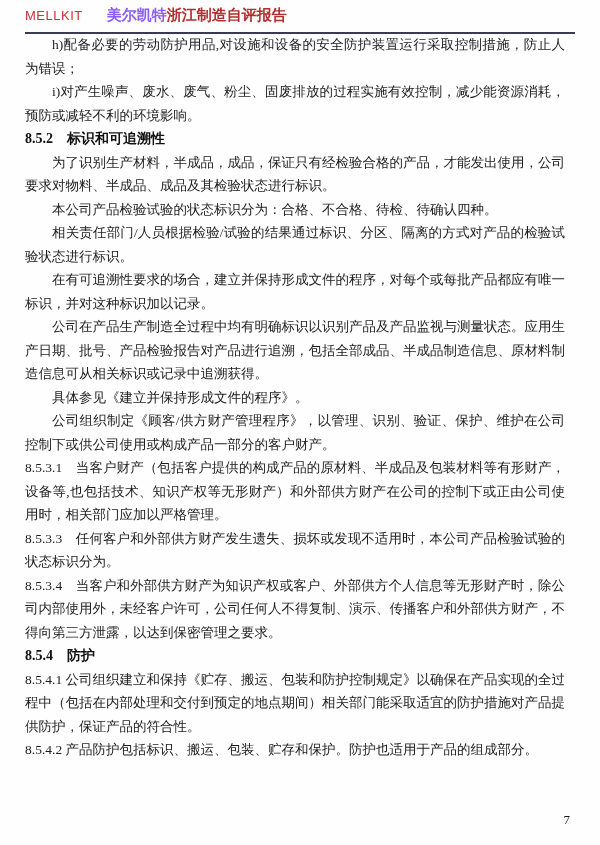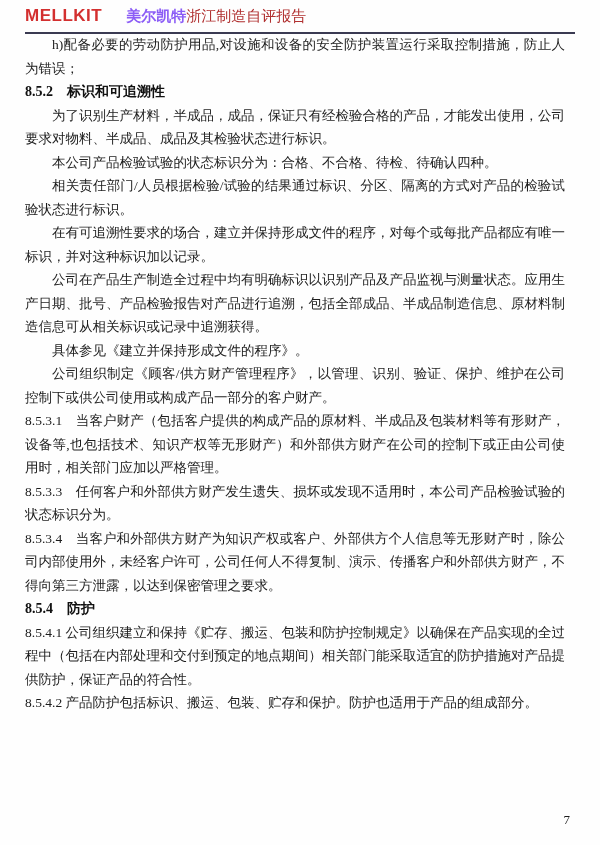--- a/index.html
+++ b/index.html
@@ -15,31 +15,31 @@
   }
   
   .header {
     position:absolute; top:6px; left:25px; right:25px;
     height:26px;
     border-bottom:2px solid #3a3a52;
     white-space:nowrap;
   }
   .logo {
     font-family:"Liberation Sans","DejaVu Sans",sans-serif;
-    font-size:17px; font-weight:bold; letter-spacing:0.5px;
+    font-size:13px; font-weight:normal; letter-spacing:0.5px;
     color:#d32f2f;
     vertical-align:baseline;
     margin-top:33px;
   }
   .title-dark {
     font-size:15px; color:#8b5cf6; font-weight:bold;
     margin-left:20px;
   }
   .title-red {
-    font-size:15px; color:#b03030; font-weight:normal;
+    font-size:15px; color:#b03030; font-weight:bold;
   }
   
   .content {
     position:absolute; top:33px; left:25px; right:35px;
   }
   .content p, .content h3 {
     margin:0; padding:0;
     font-size:13.5px;
     line-height:23.5px;
     text-align:justify;
@@ -66,20 +66,21 @@
 
 <div class="page">
 
   <div class="header">
     <span class="logo">MELLKIT</span>
     <span class="title-dark">美尔凯特</span><span class="title-red">浙江制造自评报告</span>
   </div>
 
   <div class="content">
     <p class="p-indent">h)配备必要的劳动防护用品,对设施和设备的安全防护装置运行采取控制措施，防止人为错误；</p>
+    <p class="p-indent">i)对产生噪声、废水、废气、粉尘、固废排放的过程实施有效控制，减少能资源消耗，预防或减轻不利的环境影响。</p>
     <h3 class="h2">8.5.2　标识和可追溯性</h3>
     <p class="p-indent">为了识别生产材料，半成品，成品，保证只有经检验合格的产品，才能发出使用，公司要求对物料、半成品、成品及其检验状态进行标识。</p>
     <p class="p-indent">本公司产品检验试验的状态标识分为：合格、不合格、待检、待确认四种。</p>
     <p class="p-indent">相关责任部门/人员根据检验/试验的结果通过标识、分区、隔离的方式对产品的检验试验状态进行标识。</p>
     <p class="p-indent">在有可追溯性要求的场合，建立并保持形成文件的程序，对每个或每批产品都应有唯一标识，并对这种标识加以记录。</p>
     <p class="p-indent">公司在产品生产制造全过程中均有明确标识以识别产品及产品监视与测量状态。应用生产日期、批号、产品检验报告对产品进行追溯，包括全部成品、半成品制造信息、原材料制造信息可从相关标识或记录中追溯获得。</p>
     <p class="p-indent">具体参见《建立并保持形成文件的程序》。</p>
     <p class="p-indent">公司组织制定《顾客/供方财产管理程序》，以管理、识别、验证、保护、维护在公司控制下或供公司使用或构成产品一部分的客户财产。</p>
     <p class="p-flush">8.5.3.1　当客户财产（包括客户提供的构成产品的原材料、半成品及包装材料等有形财产，设备等,也包括技术、知识产权等无形财产）和外部供方财产在公司的控制下或正由公司使用时，相关部门应加以严格管理。</p>
     <p class="p-flush">8.5.3.3　任何客户和外部供方财产发生遗失、损坏或发现不适用时，本公司产品检验试验的状态标识分为。</p>

